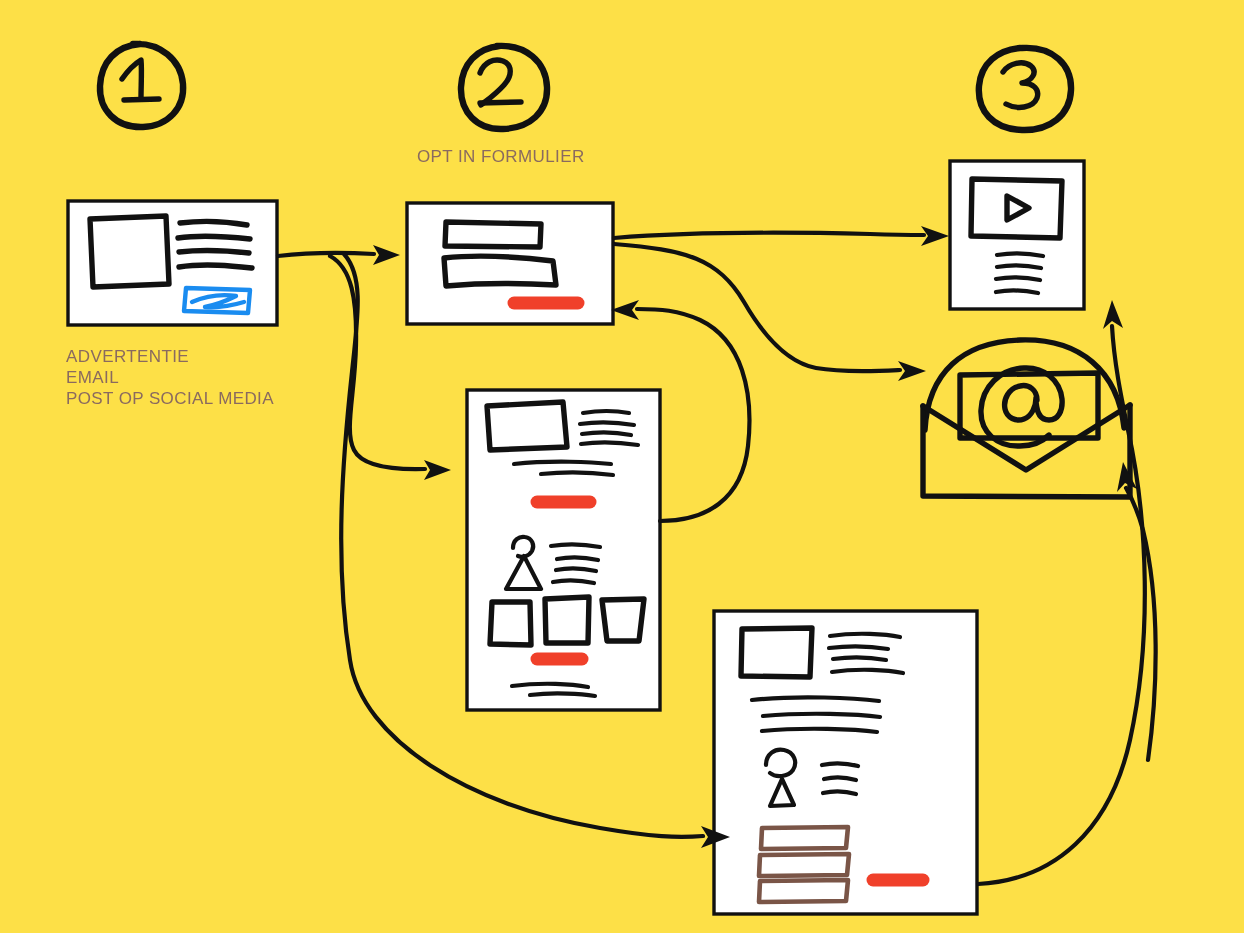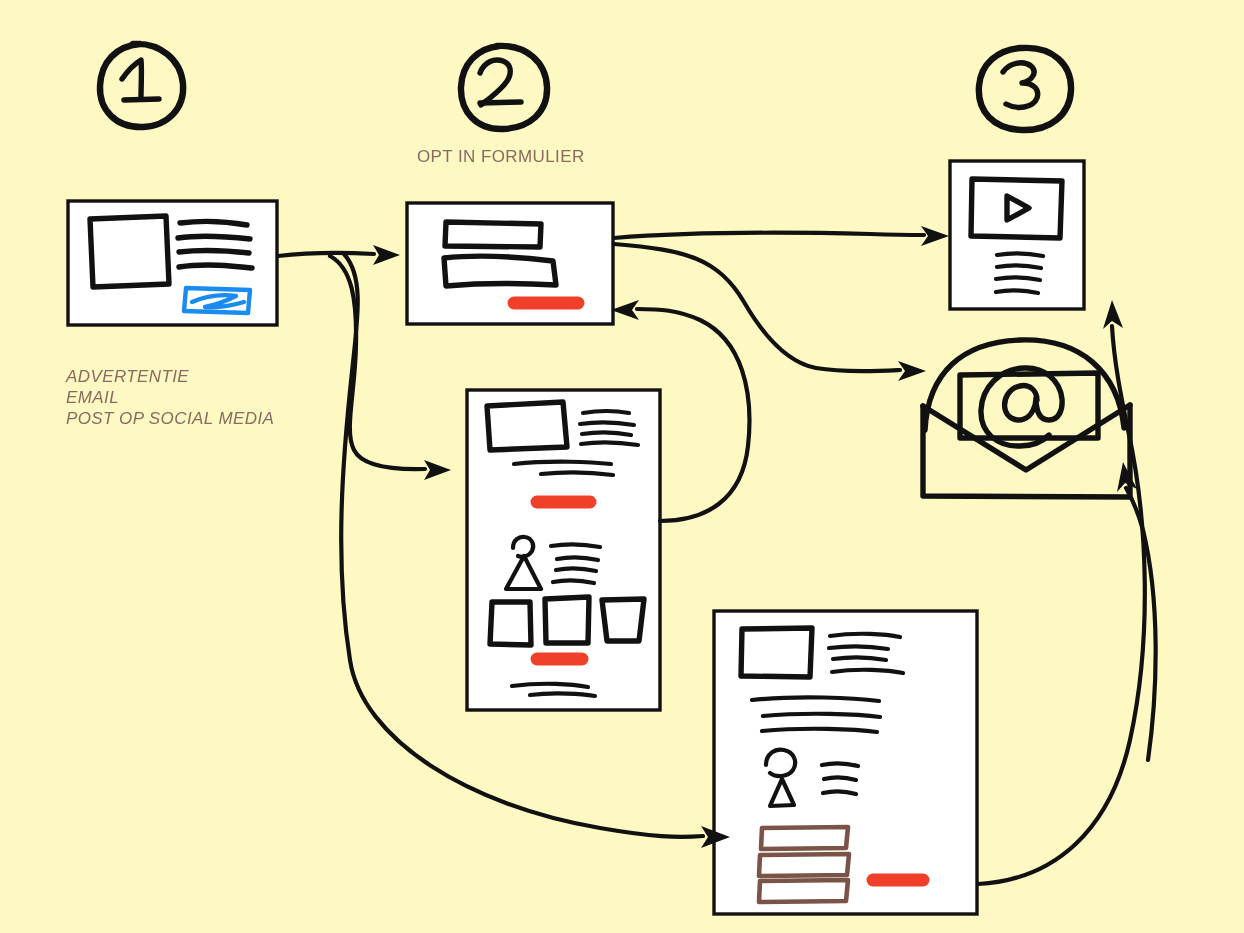--- a/index.html
+++ b/index.html
@@ -1,22 +1,22 @@
 <!DOCTYPE html>
 <html><head>
 <meta charset="utf-8">
 <style>
   html,body{margin:0;padding:0;background:#ffffff;}
   body{width:1244px;height:933px;font-family:"Liberation Sans",sans-serif;overflow:hidden;}
-  #stage{position:relative;width:1244px;height:933px;background:#fef9c3;}
+  #stage{position:relative;width:1244px;height:933px;background:#fde047;}
   #stage svg.layer{position:absolute;left:0;top:0;width:1244px;height:933px;}
   .lbl{position:absolute;color:#8a6a5f;font-family:"Liberation Sans",sans-serif;
        font-size:17px;letter-spacing:.4px;line-height:20px;white-space:pre;}
   #lbl-optin{left:417px;top:147px;font-size:17px;}
-  #lbl-channels{left:66px;top:366px;font-size:17px;line-height:21px;font-style:italic;}
+  #lbl-channels{left:66px;top:346px;font-size:17px;line-height:21px;}
   .sr{position:absolute;width:1px;height:1px;overflow:hidden;clip:rect(0 0 0 0);}
 </style>
 </head>
 <body>
 
 <div id="stage">
 
   <svg class="layer" viewBox="0 0 1244 933">
     <defs>
       <style>

